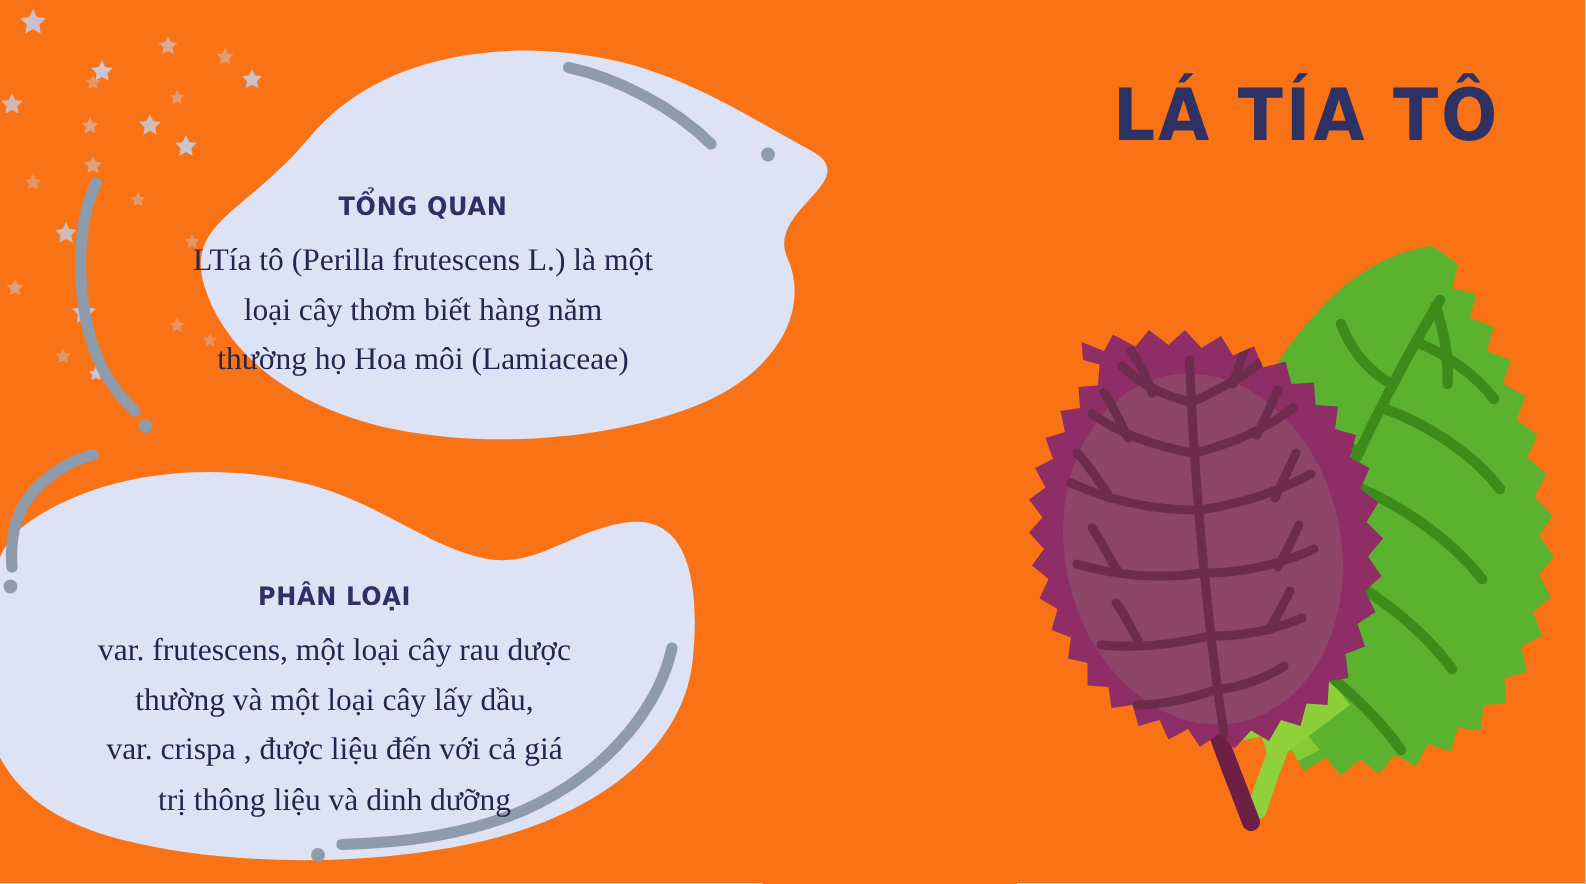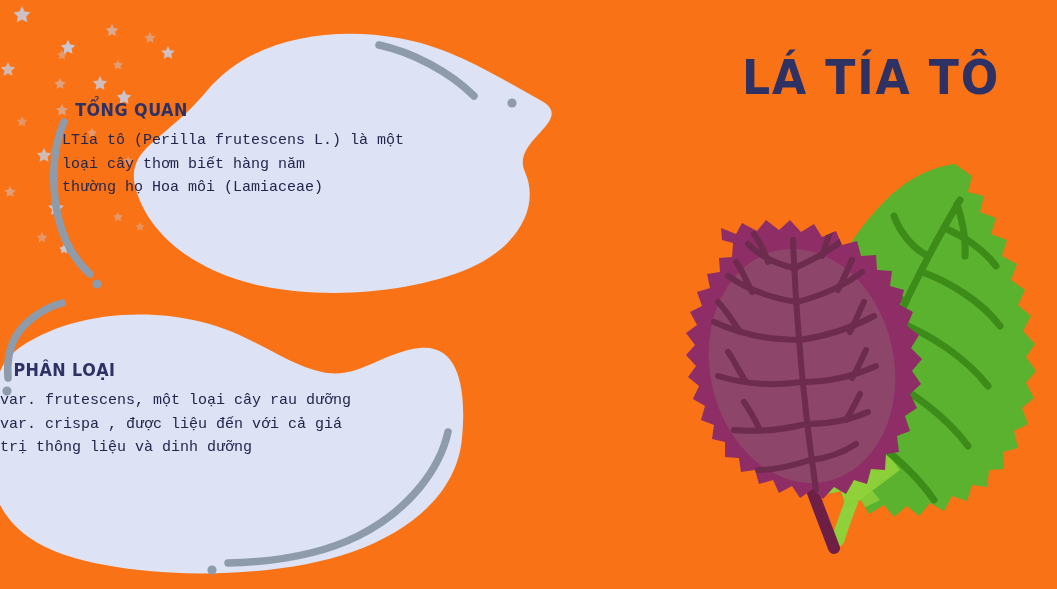--- a/index.html
+++ b/index.html
@@ -35,34 +35,36 @@
     text-align:left;
     line-height:1.05;
     transform:scaleX(0.92);
     transform-origin:left center;
     white-space:nowrap;
   }
 
   
   .card{
     position:absolute;
+    text-align:center;
     color:#22254f;
+    margin-top:28px;
   }
   .card .heading{
     font-family:"DejaVu Sans", sans-serif;
     font-weight:700;
     font-size:17px;
     letter-spacing:0.5px;
     color:#2e3164;
     margin-bottom:9px;
     transform:scaleX(0.94);
   }
   .card .bodytext{
-    font-family:Liberation Mono, monospace;
-    font-size:15px;
+    font-family:Liberation Serif, serif;
+    font-size:21px;
     line-height:1.58;
     color:#23264d;
     font-weight:400;
   }
   .card .bodytext div{ white-space:nowrap; }
 
   #card-overview{
     left:62px; top:100px;
     width:440px;
   }
@@ -268,20 +270,21 @@
       <div class="bodytext">
         <div>LTía tô (Perilla frutescens L.) là một</div>
         <div>loại cây thơm biết hàng năm</div>
         <div>thường họ Hoa môi (Lamiaceae)</div>
       </div>
     </div>
 
     <div class="card" id="card-classification">
       <div class="heading">PHÂN LOẠI</div>
       <div class="bodytext">
-        <div>var. frutescens, một loại cây rau dưỡng</div>
+        <div>var. frutescens, một loại cây rau dược</div>
+        <div>thường và một loại cây lấy dầu,</div>
         <div>var. crispa , được liệu đến với cả giá</div>
         <div>trị thông liệu và dinh dưỡng</div>
       </div>
     </div>
 
   </div>
 </div>
 
 </body></html>

